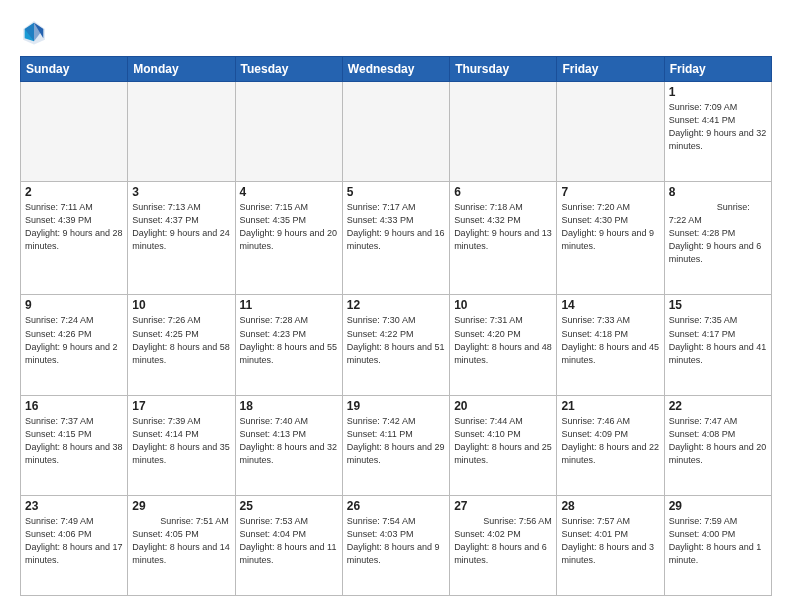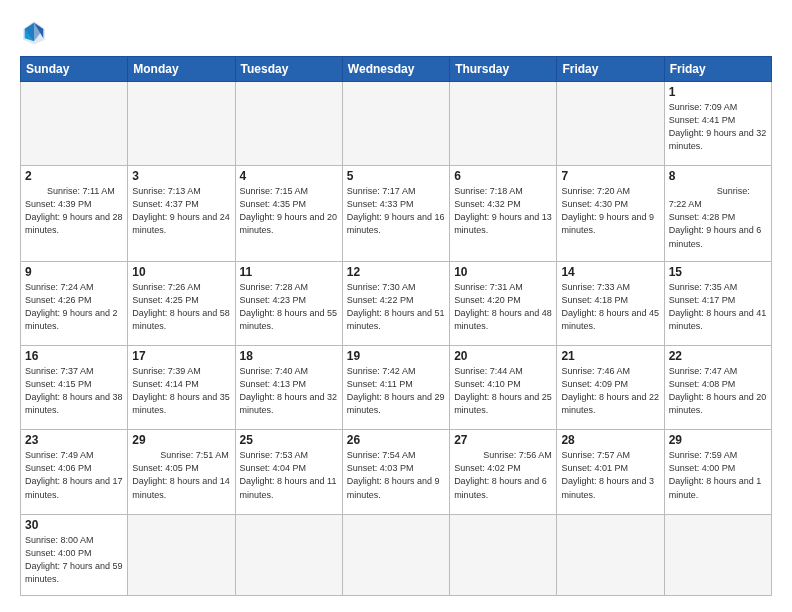--- a/index.html
+++ b/index.html
@@ -141,21 +141,21 @@
           <td class="empty"></td>
           <td class="empty"></td>
           <td class="empty"></td>
           <td class="empty"></td>
           <td class="empty"></td>
           <td><span class="day-num">1</span><span class="day-info" style="white-space: pre-line;">Sunrise: 7:09 AM
 Sunset: 4:41 PM
 Daylight: 9 hours and 32 minutes.</span></td>
         </tr>
         <tr>
-          <td><span class="day-num">2</span><span class="day-info" style="white-space: pre-line; margin-left: 22px;">Sunrise: 7:11 AM
+          <td><span class="day-num">2</span><span class="day-info" style="white-space: pre-line;">Sunrise: 7:11 AM
 Sunset: 4:39 PM
 Daylight: 9 hours and 28 minutes.</span></td>
           <td><span class="day-num">3</span><span class="day-info" style="white-space: pre-line;">Sunrise: 7:13 AM
 Sunset: 4:37 PM
 Daylight: 9 hours and 24 minutes.</span></td>
           <td><span class="day-num">4</span><span class="day-info" style="white-space: pre-line;">Sunrise: 7:15 AM
 Sunset: 4:35 PM
 Daylight: 9 hours and 20 minutes.</span></td>
           <td><span class="day-num">5</span><span class="day-info" style="white-space: pre-line;">Sunrise: 7:17 AM
 Sunset: 4:33 PM
@@ -232,26 +232,15 @@
           <td><span class="day-num">27</span><span class="day-info" style="white-space: pre-line; margin-left: 29px;">Sunrise: 7:56 AM
 Sunset: 4:02 PM
 Daylight: 8 hours and 6 minutes.</span></td>
           <td><span class="day-num">28</span><span class="day-info" style="white-space: pre-line;">Sunrise: 7:57 AM
 Sunset: 4:01 PM
 Daylight: 8 hours and 3 minutes.</span></td>
           <td><span class="day-num">29</span><span class="day-info" style="white-space: pre-line;">Sunrise: 7:59 AM
 Sunset: 4:00 PM
 Daylight: 8 hours and 1 minute.</span></td>
         </tr>
-        <tr class="last-row">
-          <td><span class="day-num">30</span><span class="day-info" style="white-space: pre-line;">Sunrise: 8:00 AM
-Sunset: 4:00 PM
-Daylight: 7 hours and 59 minutes.</span></td>
-          <td class="empty"></td>
-          <td class="empty"></td>
-          <td class="empty"></td>
-          <td class="empty"></td>
-          <td class="empty"></td>
-          <td class="empty"></td>
-        </tr>
       </tbody>
   </table>
 </div>
 
 </body></html>

